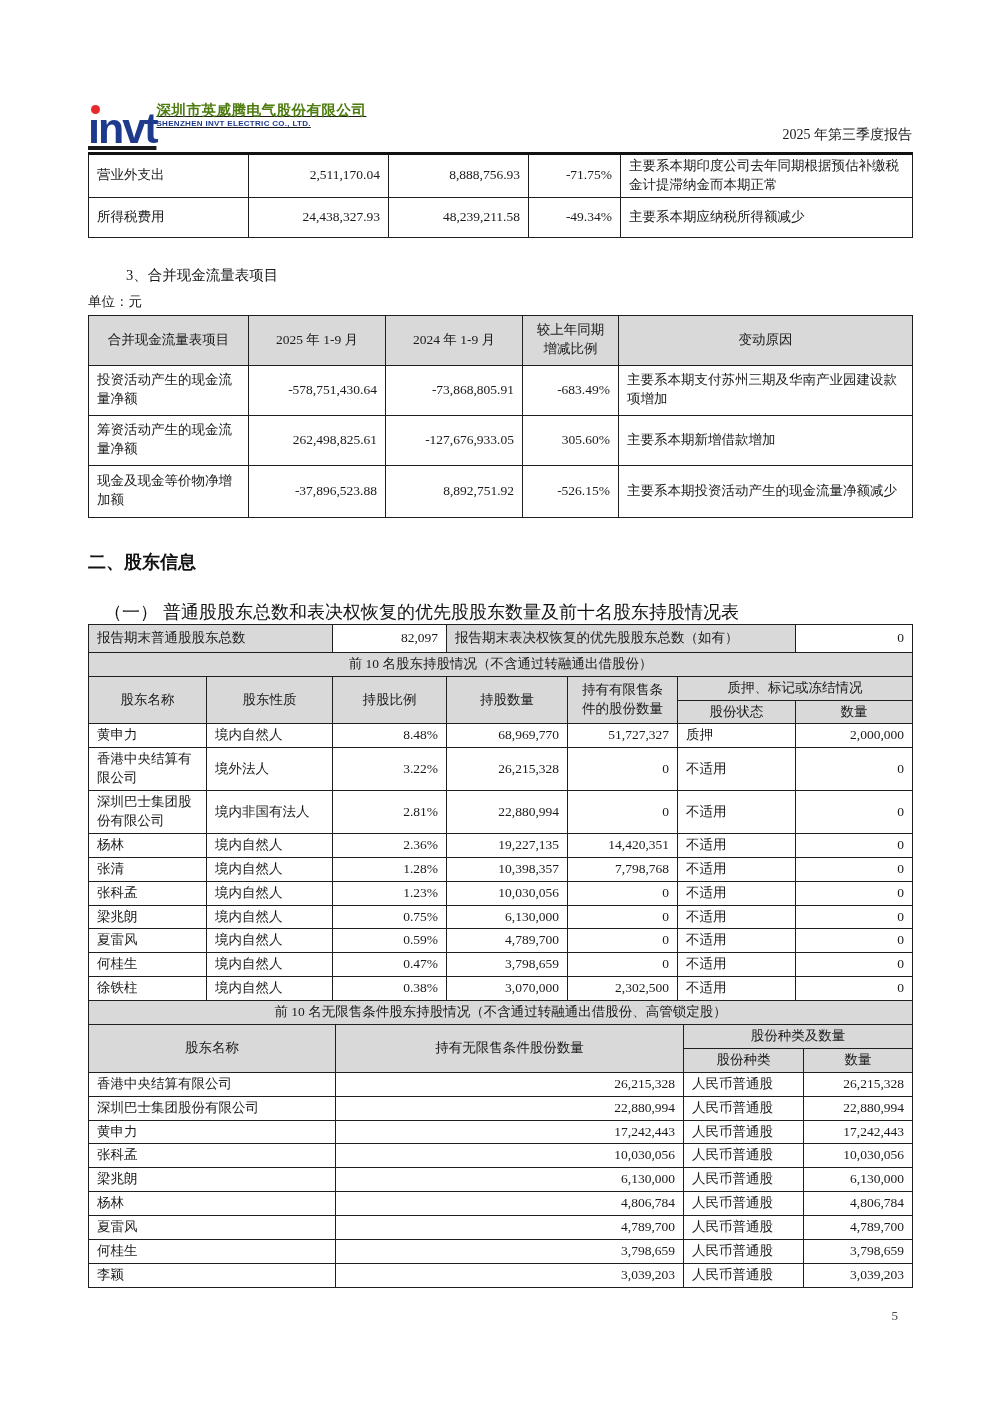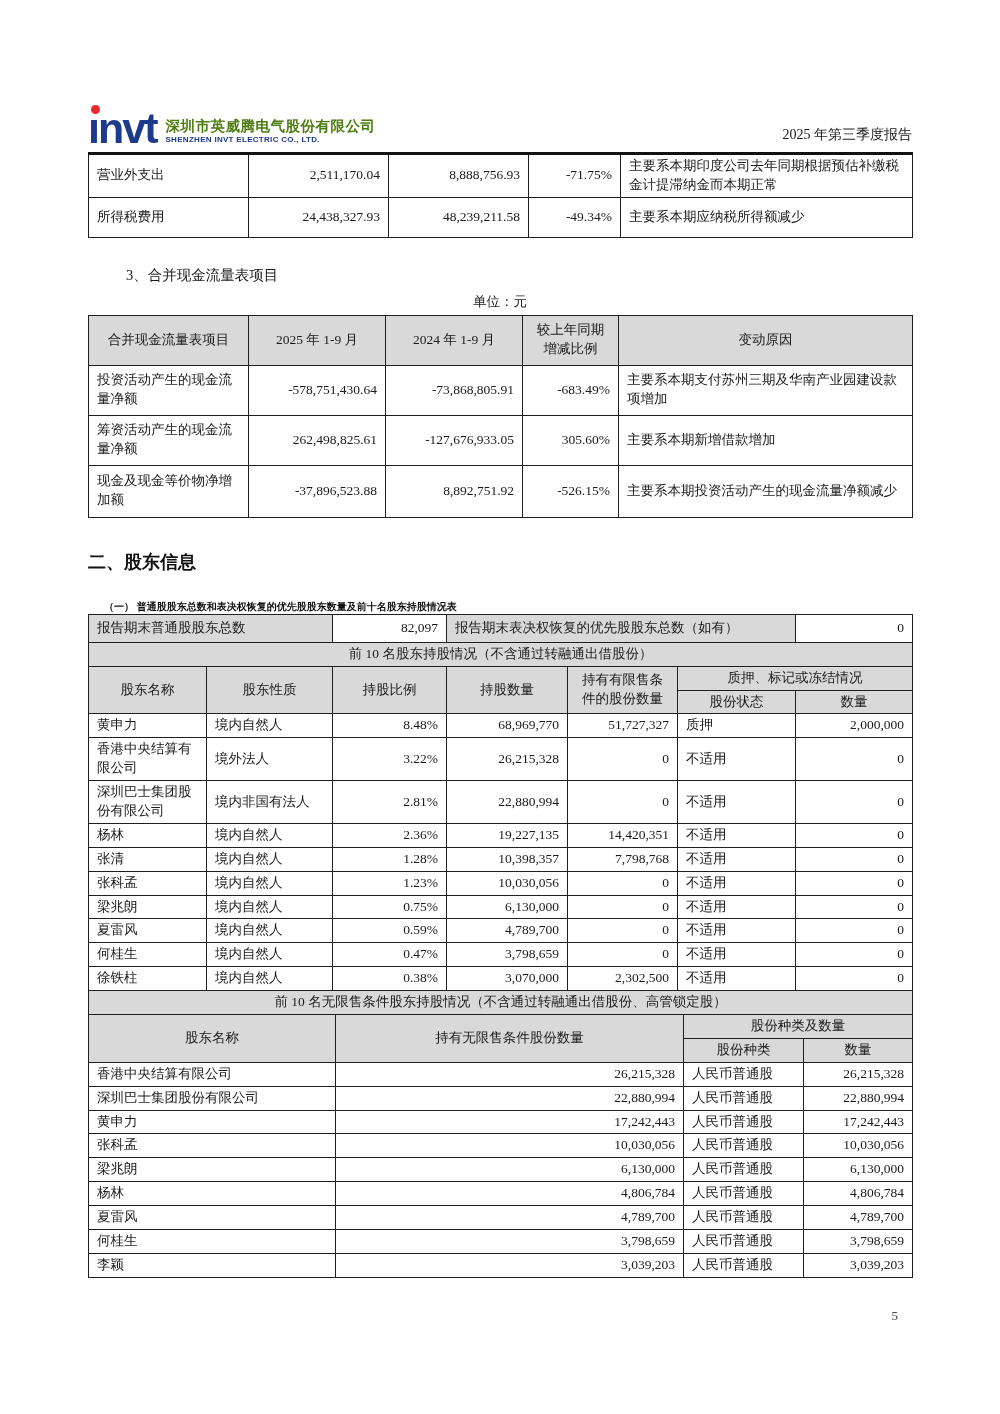--- a/index.html
+++ b/index.html
@@ -3,21 +3,21 @@
 <meta charset="utf-8">
 <style>
   html,body{margin:0;padding:0;background:#f0f0f0;}
   .page{
     width:1000px;height:1414px;background:#ffffff;margin:0 auto;position:relative;
     font-family:"Liberation Serif","DejaVu Serif",serif;color:#1a1a1a;overflow:hidden;
   }
   .content{padding:96px 88px 0 88px;}
   
   .hdr{display:flex;justify-content:space-between;align-items:flex-end;height:50px;}
-  .logo-wrap{display:flex;align-items:flex-end;gap:9px;}
+  .logo-wrap{display:flex;align-items:flex-start;text-decoration:underline;}
   .brand{
     font-family:"Liberation Sans","DejaVu Sans",sans-serif;font-weight:800;
     font-size:43px;line-height:0.78;color:#1e3a8c;letter-spacing:-2px;position:relative;
     padding-top:10px;
   }
   .idot{position:absolute;left:3px;top:3px;width:9px;height:9px;border-radius:50%;background:#e8282b;}
   .co-names{display:flex;flex-direction:column;justify-content:center;padding-bottom:2px;}
   .co-cn{font-family:"Liberation Sans","DejaVu Sans",sans-serif;font-weight:bold;font-size:14.5px;color:#4d7c0f;letter-spacing:0.5px;line-height:1.15;}
   .co-en{font-family:"Liberation Sans","DejaVu Sans",sans-serif;font-weight:bold;font-size:8px;color:#1e3a8c;letter-spacing:0.3px;}
   .report-title{font-size:14px;padding-bottom:2px;}
@@ -26,28 +26,28 @@
   .tbl td,.tbl th{
     border:1px solid #1f1f1f;padding:2px 8px;font-size:13.5px;line-height:1.4;
     vertical-align:middle;font-weight:normal;overflow:hidden;word-break:break-all;
   }
   .gray{background:#d9d9d9;}
   .num{text-align:right;}
   .ctr{text-align:center;}
   .tbl-income{border-top:3px solid #111;margin-top:6px;}
   
   .sec3-title{margin:28px 0 0 38px;font-size:14.5px;}
-  .unit-line{text-align:center;font-size:13.5px;margin-top:8px;margin-bottom:4px;}
+  .unit-line{text-align:left;font-size:13.5px;margin-top:8px;margin-bottom:4px;}
   .sec2-title{
     margin-top:32px;font-family:"Liberation Sans","DejaVu Sans",sans-serif;
     font-weight:bold;font-size:18px;color:#111;
   }
   .sub1-title{
     margin-top:26px;margin-left:16px;font-family:"Liberation Sans","DejaVu Sans",sans-serif;
-    font-weight:bold;font-size:10px;color:#111;
+    font-weight:normal;font-size:18px;color:#111;
   }
   .page-num{position:absolute;top:1308px;right:102px;font-size:13px;color:#444;}
 </style>
 </head>
 <body>
 
 <div class="page">
   <div class="content">
 
     <div class="hdr">

